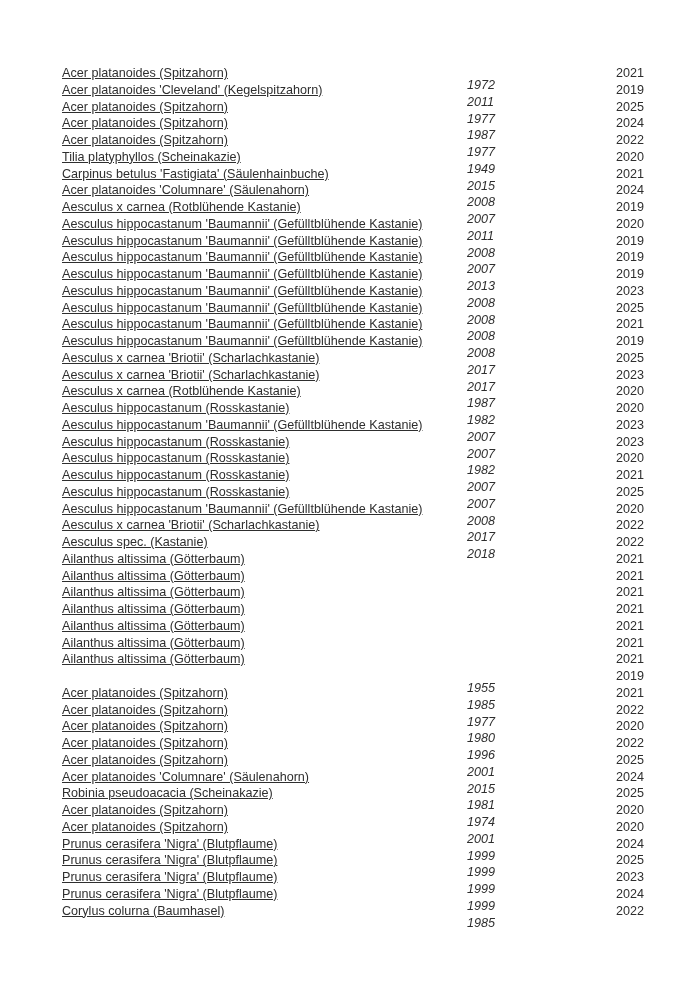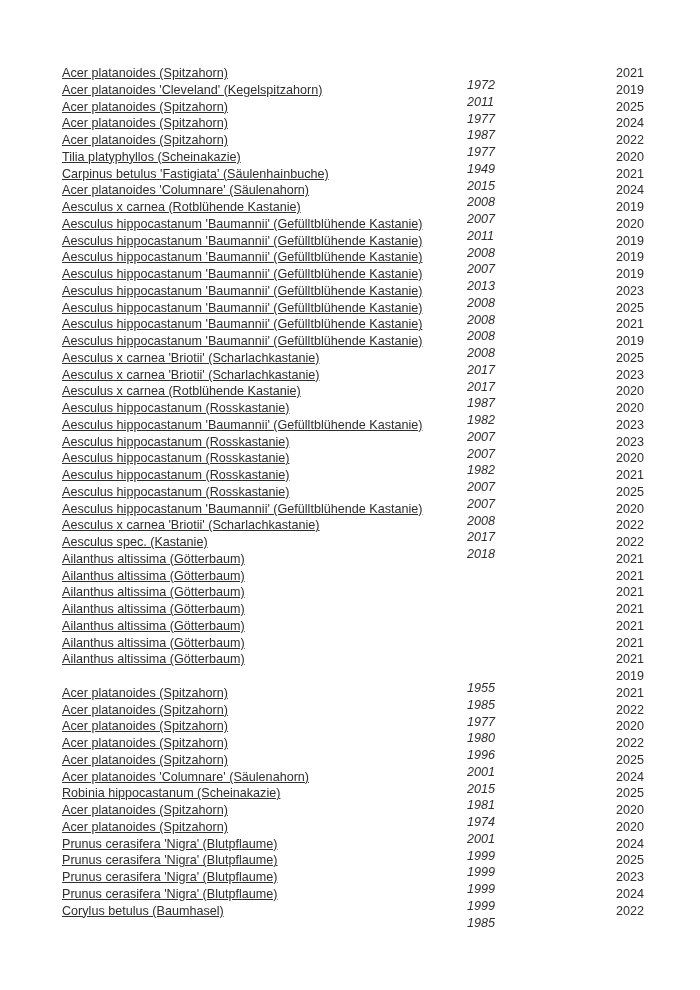--- a/index.html
+++ b/index.html
@@ -85,21 +85,21 @@
     <div class="row"><span class="cell-species">Ailanthus altissima (Götterbaum)</span><span class="cell-year2">2021</span></div>
     <div class="row"><span class="cell-species">Ailanthus altissima (Götterbaum)</span><span class="cell-year2">2021</span></div>
     <div class="row"><span class="cell-species">Ailanthus altissima (Götterbaum)</span><span class="cell-year2">2021</span></div>
     <div class="row"><span class="cell-year1">1955</span><span class="cell-year2">2019</span></div>
     <div class="row"><span class="cell-species">Acer platanoides (Spitzahorn)</span><span class="cell-year1">1985</span><span class="cell-year2">2021</span></div>
     <div class="row"><span class="cell-species">Acer platanoides (Spitzahorn)</span><span class="cell-year1">1977</span><span class="cell-year2">2022</span></div>
     <div class="row"><span class="cell-species">Acer platanoides (Spitzahorn)</span><span class="cell-year1">1980</span><span class="cell-year2">2020</span></div>
     <div class="row"><span class="cell-species">Acer platanoides (Spitzahorn)</span><span class="cell-year1">1996</span><span class="cell-year2">2022</span></div>
     <div class="row"><span class="cell-species">Acer platanoides (Spitzahorn)</span><span class="cell-year1">2001</span><span class="cell-year2">2025</span></div>
     <div class="row"><span class="cell-species">Acer platanoides 'Columnare' (Säulenahorn)</span><span class="cell-year1">2015</span><span class="cell-year2">2024</span></div>
-    <div class="row"><span class="cell-species">Robinia hippocastanum (Scheinakazie)</span><span class="cell-year1">1981</span><span class="cell-year2">2025</span></div>
+    <div class="row"><span class="cell-species">Robinia pseudoacacia (Scheinakazie)</span><span class="cell-year1">1981</span><span class="cell-year2">2025</span></div>
     <div class="row"><span class="cell-species">Acer platanoides (Spitzahorn)</span><span class="cell-year1">1974</span><span class="cell-year2">2020</span></div>
     <div class="row"><span class="cell-species">Acer platanoides (Spitzahorn)</span><span class="cell-year1">2001</span><span class="cell-year2">2020</span></div>
     <div class="row"><span class="cell-species">Prunus cerasifera 'Nigra' (Blutpflaume)</span><span class="cell-year1">1999</span><span class="cell-year2">2024</span></div>
     <div class="row"><span class="cell-species">Prunus cerasifera 'Nigra' (Blutpflaume)</span><span class="cell-year1">1999</span><span class="cell-year2">2025</span></div>
     <div class="row"><span class="cell-species">Prunus cerasifera 'Nigra' (Blutpflaume)</span><span class="cell-year1">1999</span><span class="cell-year2">2023</span></div>
     <div class="row"><span class="cell-species">Prunus cerasifera 'Nigra' (Blutpflaume)</span><span class="cell-year1">1999</span><span class="cell-year2">2024</span></div>
-    <div class="row"><span class="cell-species">Corylus betulus (Baumhasel)</span><span class="cell-year1">1985</span><span class="cell-year2">2022</span></div>
+    <div class="row"><span class="cell-species">Corylus colurna (Baumhasel)</span><span class="cell-year1">1985</span><span class="cell-year2">2022</span></div>
   </div>
 
 </body></html>

